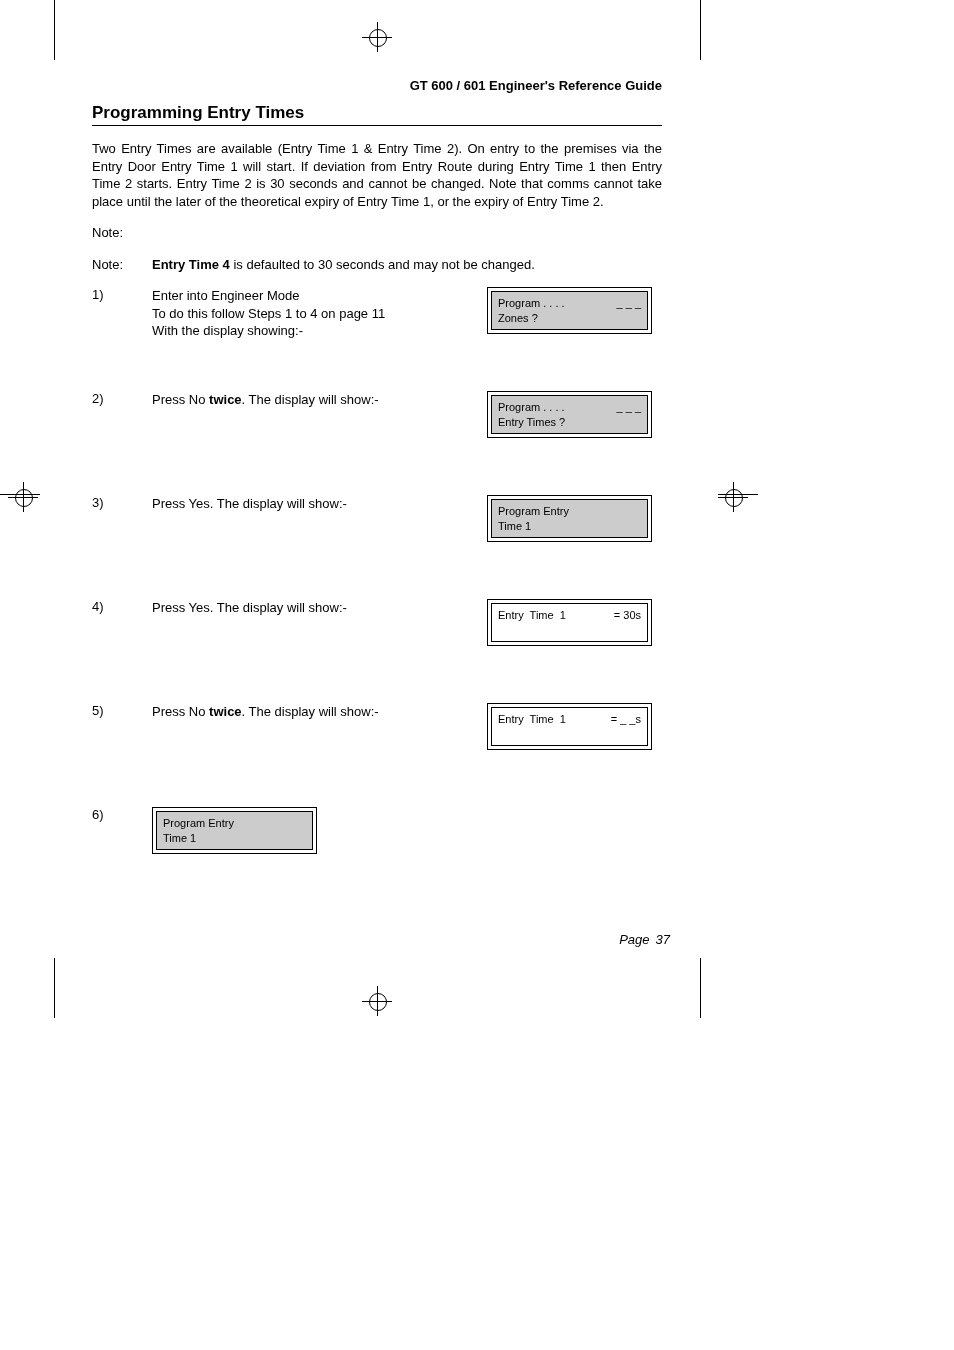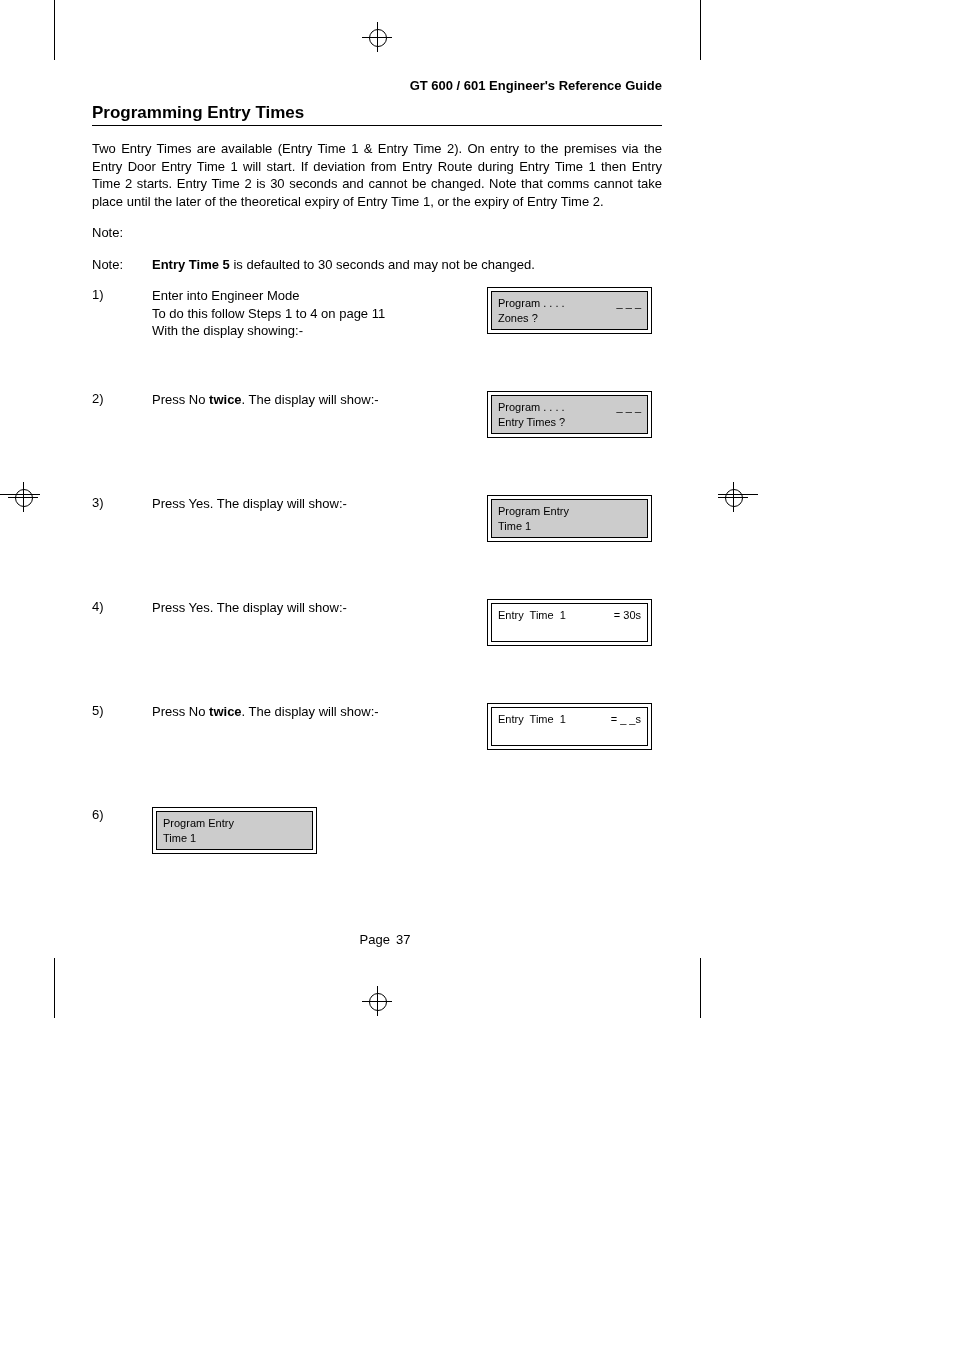--- a/index.html
+++ b/index.html
@@ -90,22 +90,23 @@
     box-sizing: border-box;
   }
   .lcd-row1 { display:flex; justify-content: space-between; white-space: pre; }
   .lcd-row2 { white-space: pre; }
 
   .page-footer {
     position: absolute;
     left: 100px;
     top: 932px;
     width: 570px;
-    text-align: center;
-    font-size: 13px;
+    text-align: right;
+    font-size: 13px;
+    font-style: italic;
   }
   .page-footer .pl { margin-right: 6px; }
 </style>
 </head>
 <body>
 
 <div class="crop-mark crop-v" style="left:54px; top:0;"></div>
 <div class="crop-mark crop-v" style="left:700px; top:0;"></div>
 <div class="reg-mark" style="left:362px; top:22px;">
   <div class="circ"></div>
@@ -140,21 +141,21 @@
 
   <div class="body-para">Two Entry Times are available (Entry Time 1 &amp; Entry Time 2). On entry to the premises via the Entry Door Entry Time 1 will start. If deviation from Entry Route during Entry Time 1 then Entry Time 2 starts. Entry Time 2 is 30 seconds and cannot be changed. Note that comms cannot take place until the later of the theoretical expiry of Entry Time 1, or the expiry of Entry Time 2.</div>
 
   <div class="note-row">
     <div class="note-label">Note:</div>
   </div>
 
   <div class="note-row">
     <div class="note-label">Note:</div>
     <div class="note-body">
-      <span class="lead">Entry Time 5</span><span> is defaulted to 30 seconds and may not be changed.</span>
+      <span class="lead">Entry Time 4</span><span> is defaulted to 30 seconds and may not be changed.</span>
     </div>
   </div>
 
   <div id="steps-container">
       <div class="step-row" style="margin-top: 6px;">
         <div class="step-num">1)</div>
         <div class="step-text"><span style="white-space: pre-line;">Enter into Engineer Mode
 To do this follow Steps 1 to 4 on page 11
 With the display showing:-</span></div>
         <div class="lcd-wrap">

